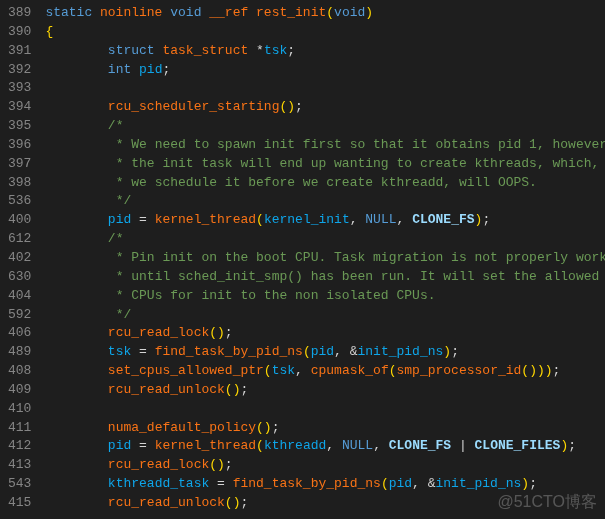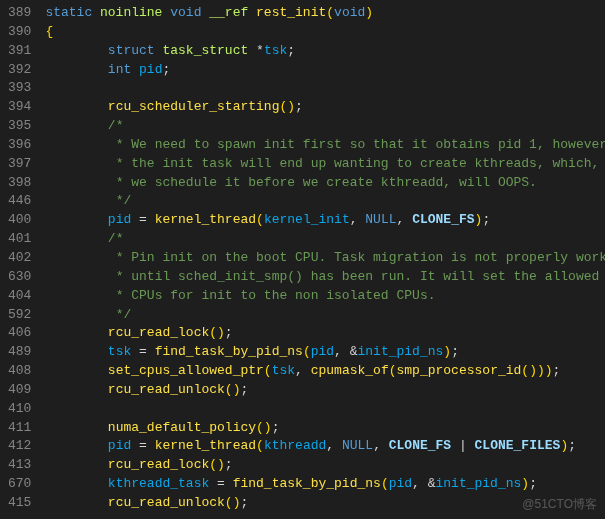--- a/index.html
+++ b/index.html
@@ -31,66 +31,66 @@
   }
   .code {
     padding: 4px 0;
     white-space: pre;
     flex: 1 1 auto;
   }
   .code .line {
     height: 18.85px;
   }
   .kw   { color: #569cd6; }   
-  .type { color: #bef264; }   
-  .fn   { color: #fde047; }   
+  .type { color: #f97316; }   
+  .fn   { color: #f97316; }   
   .cmt  { color: #6a9955; }
   .var  { color: #0ea5e9; }   
   .mac  { color: #9cdcfe; font-weight: bold; }   
   .null { color: #569cd6; margin-top: 40px; }
   .op   { color: #d4d4d4; }
   .brace{ color: #ffd700; }
   .watermark {
     position: absolute;
     right: 8px;
     bottom: 6px;
     color: rgba(255,255,255,0.25);
-    font-size: 12px;
+    font-size: 16px;
     font-family: sans-serif;
   }
 </style>
 </head>
 <body>
 
 <div class="code-area">
   <div class="gutter" id="gutter">
       <div>389</div>
       <div>390</div>
       <div>391</div>
       <div>392</div>
       <div>393</div>
       <div>394</div>
       <div>395</div>
       <div>396</div>
       <div>397</div>
       <div>398</div>
-      <div>446</div>
+      <div>536</div>
       <div>400</div>
-      <div>401</div>
+      <div>612</div>
       <div>402</div>
       <div>630</div>
       <div>404</div>
       <div>592</div>
       <div>406</div>
       <div>489</div>
       <div>408</div>
       <div>409</div>
       <div>410</div>
       <div>411</div>
       <div>412</div>
       <div>413</div>
-      <div>670</div>
+      <div>543</div>
       <div>415</div>
     </div>
   <div class="code" id="code"><div class="line"><span class="kw">static </span><span class="type">noinline </span><span class="kw">void </span><span class="type">__ref </span><span class="fn">rest_init</span><span class="brace">(</span><span class="kw">void</span><span class="brace">)</span></div><div class="line"><span class="brace">{</span></div><div class="line">        <span class="kw">struct </span><span class="type">task_struct </span><span class="op">*</span><span class="var">tsk</span><span class="op">;</span></div><div class="line">        <span class="kw">int </span><span class="var">pid</span><span class="op">;</span></div><div class="line">&nbsp;</div><div class="line">        <span class="fn">rcu_scheduler_starting</span><span class="brace">()</span><span class="op">;</span></div><div class="line">        <span class="cmt">/*</span></div><div class="line">        <span class="cmt"> * We need to spawn init first so that it obtains pid 1, however</span></div><div class="line">        <span class="cmt"> * the init task will end up wanting to create kthreads, which, if</span></div><div class="line">        <span class="cmt"> * we schedule it before we create kthreadd, will OOPS.</span></div><div class="line">        <span class="cmt"> */</span></div><div class="line">        <span class="var">pid</span><span class="op"> = </span><span class="fn">kernel_thread</span><span class="brace">(</span><span class="var">kernel_init</span><span class="op">, </span><span class="null">NULL</span><span class="op">, </span><span class="mac">CLONE_FS</span><span class="brace">)</span><span class="op">;</span></div><div class="line">        <span class="cmt">/*</span></div><div class="line">        <span class="cmt"> * Pin init on the boot CPU. Task migration is not properly working</span></div><div class="line">        <span class="cmt"> * until sched_init_smp() has been run. It will set the allowed</span></div><div class="line">        <span class="cmt"> * CPUs for init to the non isolated CPUs.</span></div><div class="line">        <span class="cmt"> */</span></div><div class="line">        <span class="fn">rcu_read_lock</span><span class="brace">()</span><span class="op">;</span></div><div class="line">        <span class="var">tsk</span><span class="op"> = </span><span class="fn">find_task_by_pid_ns</span><span class="brace">(</span><span class="var">pid</span><span class="op">, &amp;</span><span class="var">init_pid_ns</span><span class="brace">)</span><span class="op">;</span></div><div class="line">        <span class="fn">set_cpus_allowed_ptr</span><span class="brace">(</span><span class="var">tsk</span><span class="op">, </span><span class="fn">cpumask_of</span><span class="brace">(</span><span class="fn">smp_processor_id</span><span class="brace">()))</span><span class="op">;</span></div><div class="line">        <span class="fn">rcu_read_unlock</span><span class="brace">()</span><span class="op">;</span></div><div class="line">&nbsp;</div><div class="line">        <span class="fn">numa_default_policy</span><span class="brace">()</span><span class="op">;</span></div><div class="line">        <span class="var">pid</span><span class="op"> = </span><span class="fn">kernel_thread</span><span class="brace">(</span><span class="var">kthreadd</span><span class="op">, </span><span class="null">NULL</span><span class="op">, </span><span class="mac">CLONE_FS</span><span class="op"> | </span><span class="mac">CLONE_FILES</span><span class="brace">)</span><span class="op">;</span></div><div class="line">        <span class="fn">rcu_read_lock</span><span class="brace">()</span><span class="op">;</span></div><div class="line">        <span class="var">kthreadd_task</span><span class="op"> = </span><span class="fn">find_task_by_pid_ns</span><span class="brace">(</span><span class="var">pid</span><span class="op">, &amp;</span><span class="var">init_pid_ns</span><span class="brace">)</span><span class="op">;</span></div><div class="line">        <span class="fn">rcu_read_unlock</span><span class="brace">()</span><span class="op">;</span></div></div>
 </div>
 
 <div class="watermark">@51CTO博客</div>
 
 </body></html>

